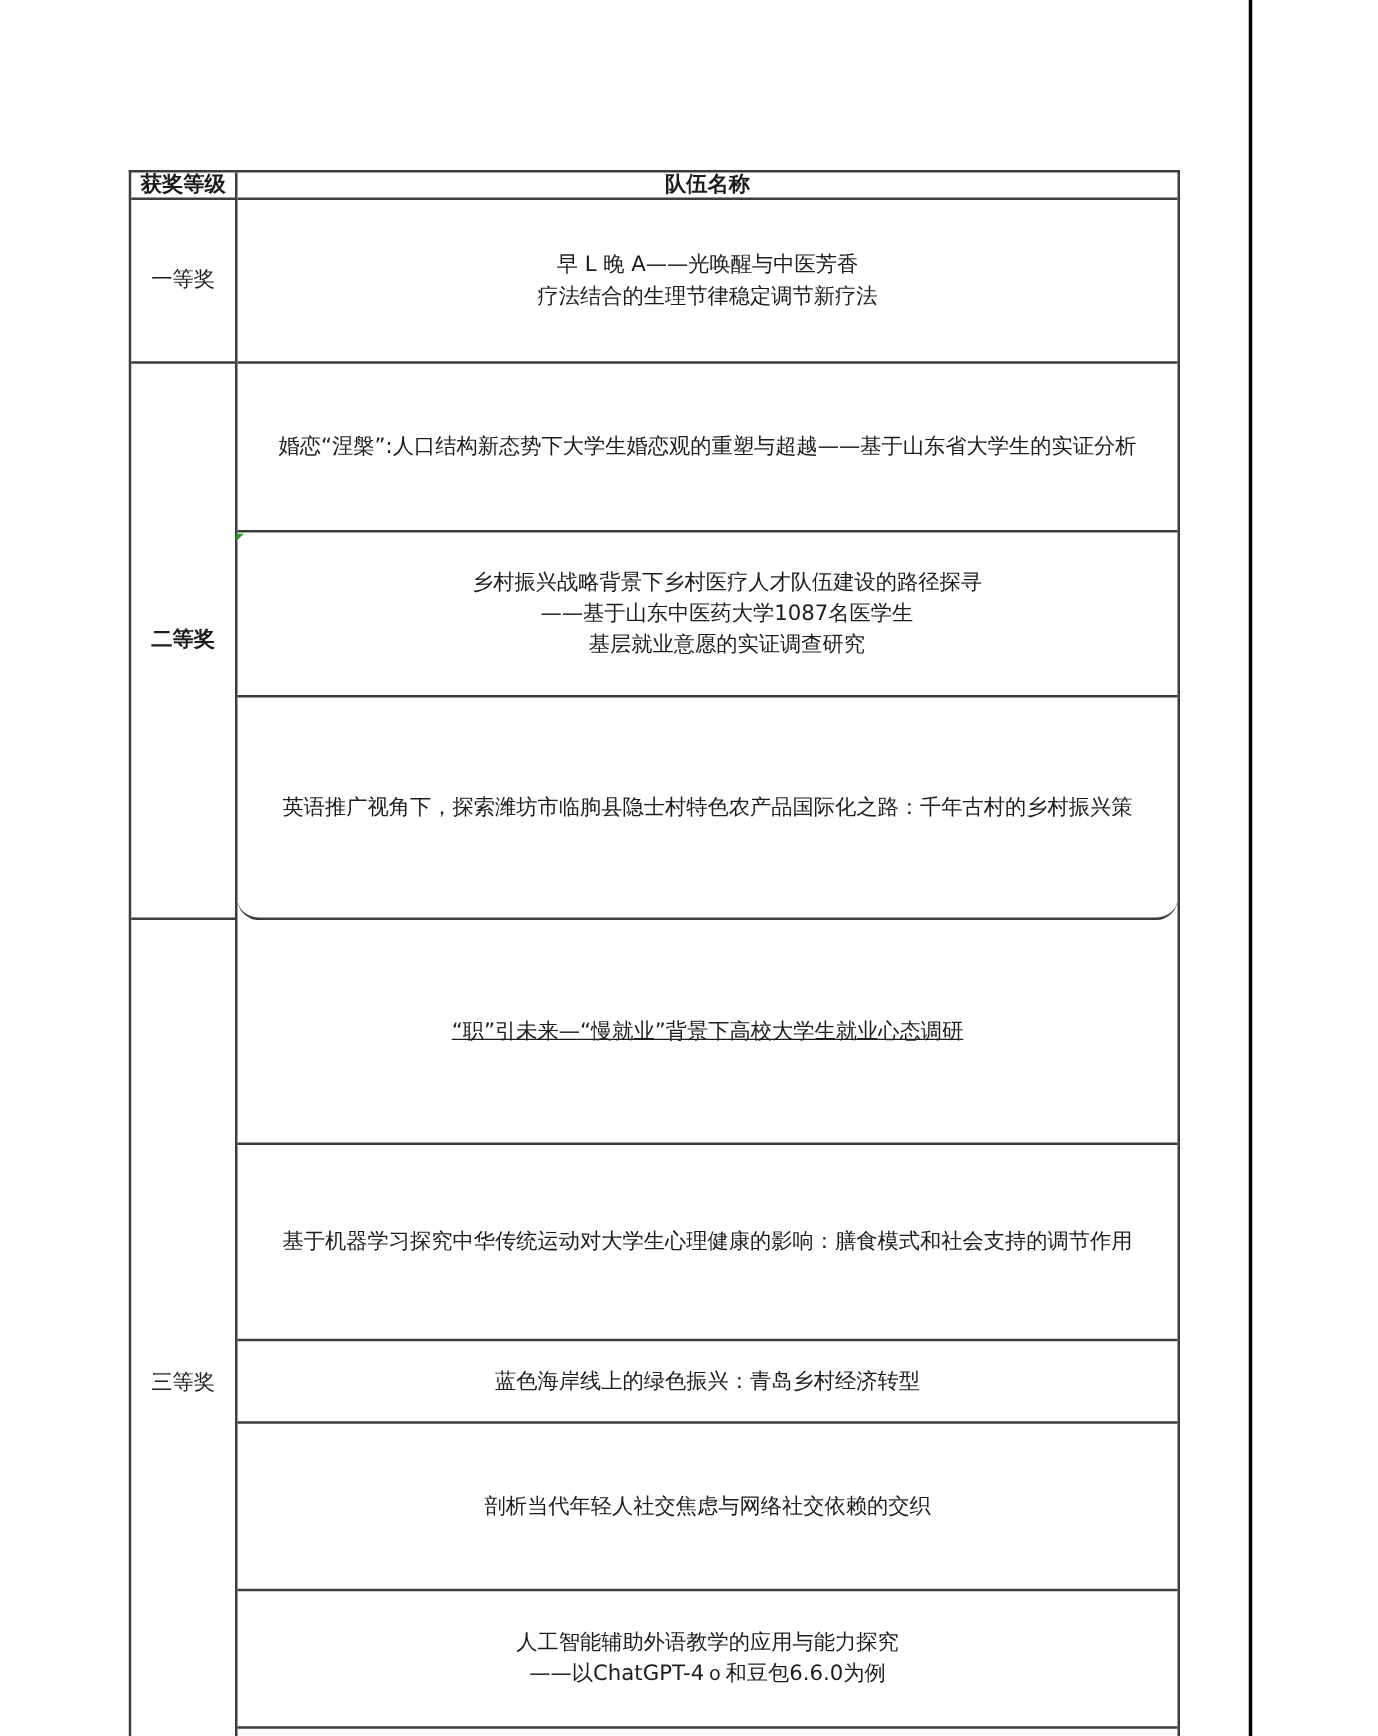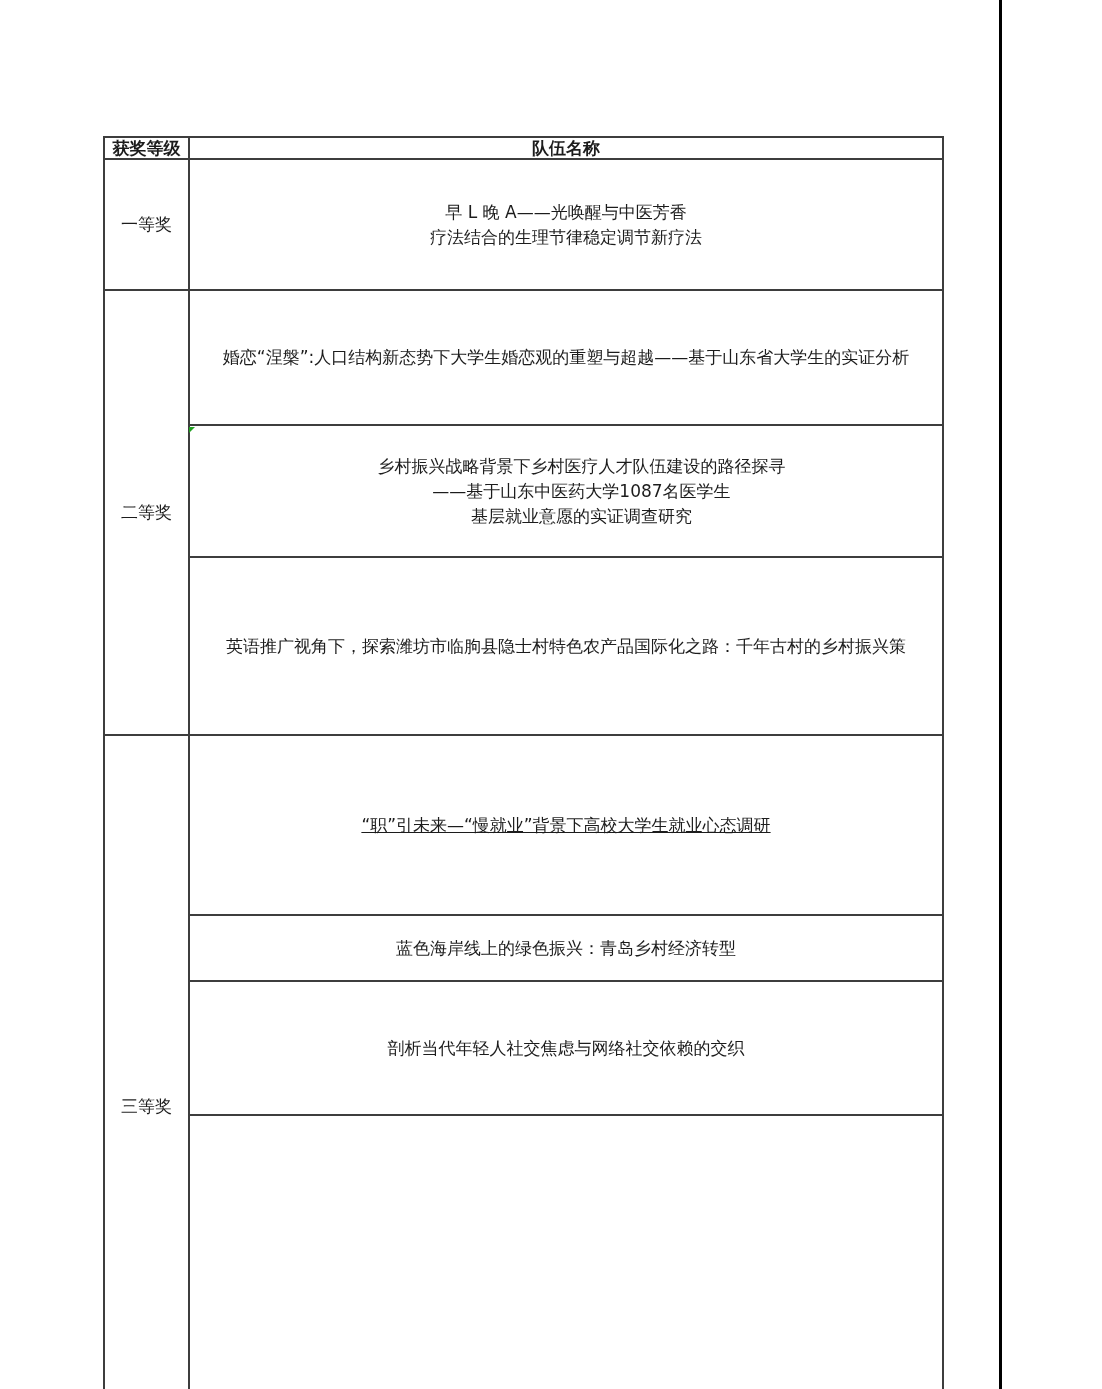--- a/index.html
+++ b/index.html
@@ -59,27 +59,27 @@
   }
   .cell.last {
     border-bottom: none;
   }
   .hdr {
     font-weight: 700;
     height: 22px;
   }
   
   .l1 { height: 131px; }
-  .l2 { height: 445px; }
+  .l2 { height: 445px; font-weight: bold; }
   .l3 { height: 740px; }
   
   .t1 { height: 131px; }
   .t2 { height: 135px; }
   .t3 { height: 132px; padding-left: 34px; }
-  .t4 { height: 178px; }
+  .t4 { height: 178px; border-radius: 17px; }
   .t5 { height: 180px; text-decoration: underline; }
   .t6 { height: 157px; }
   .t7 { height: 66px; }
   .t8 { height: 134px; }
   .t9 { height: 110px; }
   .t10 { height: 93px; }
   .comment-marker {
     position: absolute;
     left: 189px;
     top: 427px;
@@ -106,22 +106,25 @@
     <div class="col-right">
       <div class="cell hdr">队伍名称</div>
       <div class="cell t1">早 L 晚 A——光唤醒与中医芳香
 疗法结合的生理节律稳定调节新疗法</div>
       <div class="cell t2">婚恋“涅槃”:人口结构新态势下大学生婚恋观的重塑与超越——基于山东省大学生的实证分析</div>
       <div class="cell t3">乡村振兴战略背景下乡村医疗人才队伍建设的路径探寻
 ——基于山东中医药大学1087名医学生
 基层就业意愿的实证调查研究</div>
       <div class="cell t4">英语推广视角下，探索潍坊市临朐县隐士村特色农产品国际化之路：千年古村的乡村振兴策</div>
       <div class="cell t5">“职”引未来—“慢就业”背景下高校大学生就业心态调研</div>
+      <div class="cell t6">基于机器学习探究中华传统运动对大学生心理健康的影响：膳食模式和社会支持的调节作用</div>
       <div class="cell t7">蓝色海岸线上的绿色振兴：青岛乡村经济转型</div>
       <div class="cell t8">剖析当代年轻人社交焦虑与网络社交依赖的交织</div>
+      <div class="cell t9">人工智能辅助外语教学的应用与能力探究
+——以ChatGPT-4ｏ和豆包6.6.0为例</div>
       <div class="cell t10 last"></div>
     </div>
 
   </div>
 
   <div class="comment-marker"></div>
 
   <div class="right-edge"></div>
 
 </div>

